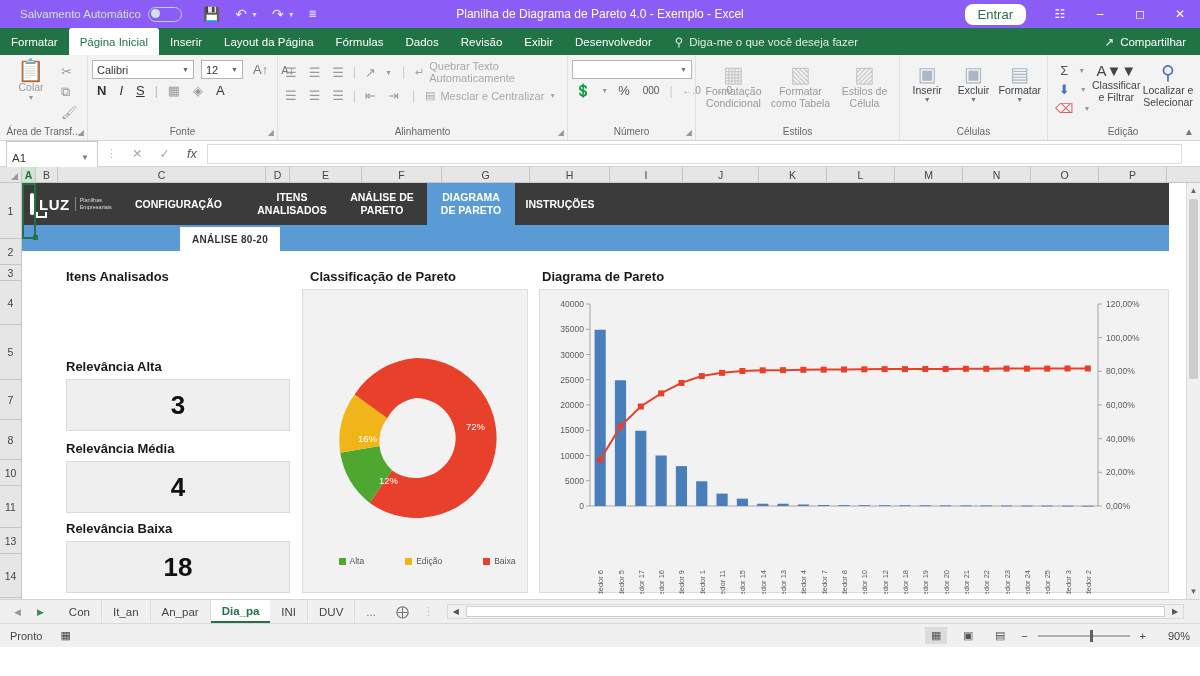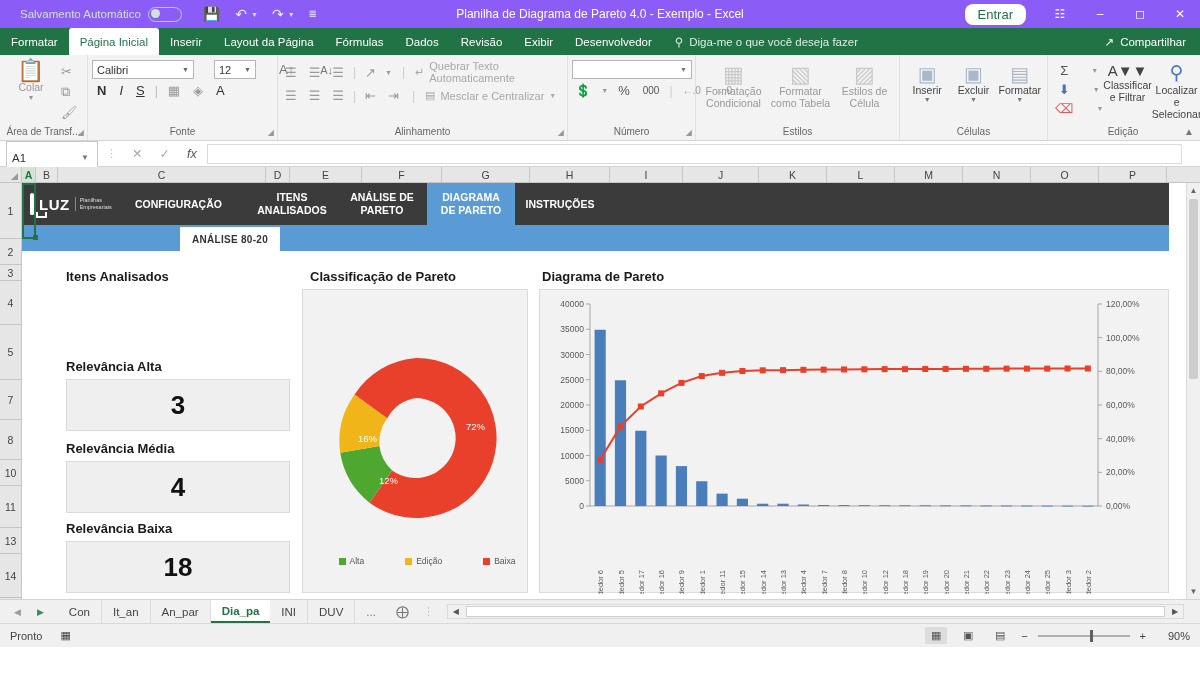--- a/index.html
+++ b/index.html
@@ -28,21 +28,21 @@
   .share{margin-left:auto;display:flex;align-items:center;gap:6px;padding:0 14px;color:#fff;}
   
   .ribbon{height:86px;background:#f3f3f3;border-bottom:1px solid #d4d4d4;display:flex;position:relative;}
   .grp{display:flex;flex-direction:column;justify-content:space-between;padding:3px 4px 0;border-right:1px solid #e0e0e0;position:relative;}
   .grp-body{flex:1;display:flex;align-items:flex-start;padding-top:2px;}
   .grp-name{font-size:10px;color:#666;text-align:center;padding-bottom:3px;position:relative;}
   .launcher{position:absolute;right:3px;bottom:3px;font-size:8px;color:#999;}
   .big{display:flex;flex-direction:column;align-items:center;justify-content:flex-start;width:54px;font-size:10.5px;color:#999;text-align:center;line-height:1.1;}
   .big .gl{font-size:22px;color:#c9c9c9;line-height:1;}
   .sm{font-size:13px;color:#9a9a9a;padding:1px 3px;}
-  .row{display:flex;align-items:center;gap:20px;}
+  .row{display:flex;align-items:center;gap:7px;}
   .col{display:flex;flex-direction:column;gap:3px;}
   .fontname{width:102px;height:19px;background:#fff;border:1px solid #b5b5b5;font-size:11px;padding:2px 4px;display:flex;align-items:center;justify-content:space-between;color:#333;}
   .fontsize{width:42px;height:19px;background:#fff;border:1px solid #b5b5b5;font-size:11px;padding:2px 4px;display:flex;align-items:center;justify-content:space-between;color:#333;}
   .numfmt{width:120px;height:19px;background:#fff;border:1px solid #b5b5b5;font-size:11px;display:flex;align-items:center;justify-content:flex-end;padding-right:4px;color:#888;}
   .wrap-lbl{font-size:11px;color:#a8a8a8;display:flex;align-items:center;gap:5px;}
   .cellbig{display:flex;flex-direction:column;align-items:center;width:48px;font-size:10.5px;color:#444;line-height:1.15;text-align:center;}
   .cellbig .gl{font-size:20px;color:#a9b7c6;line-height:1;}
   .editbig{display:flex;flex-direction:column;align-items:center;width:62px;font-size:10.5px;color:#444;line-height:1.15;text-align:center;}
   .collapse{position:absolute;right:6px;bottom:3px;font-size:10px;color:#777;}
   

